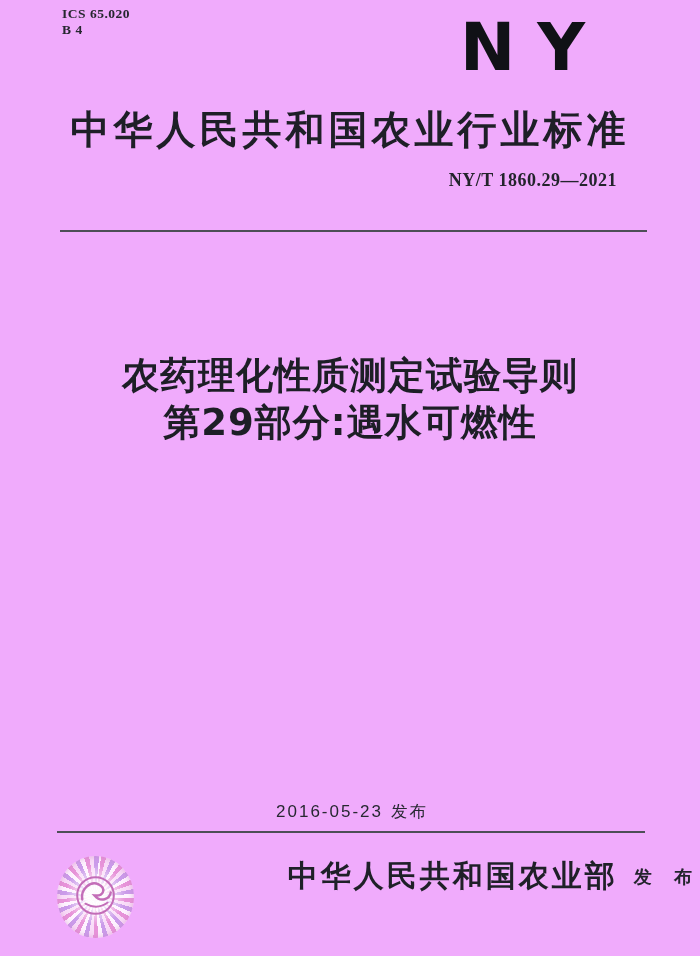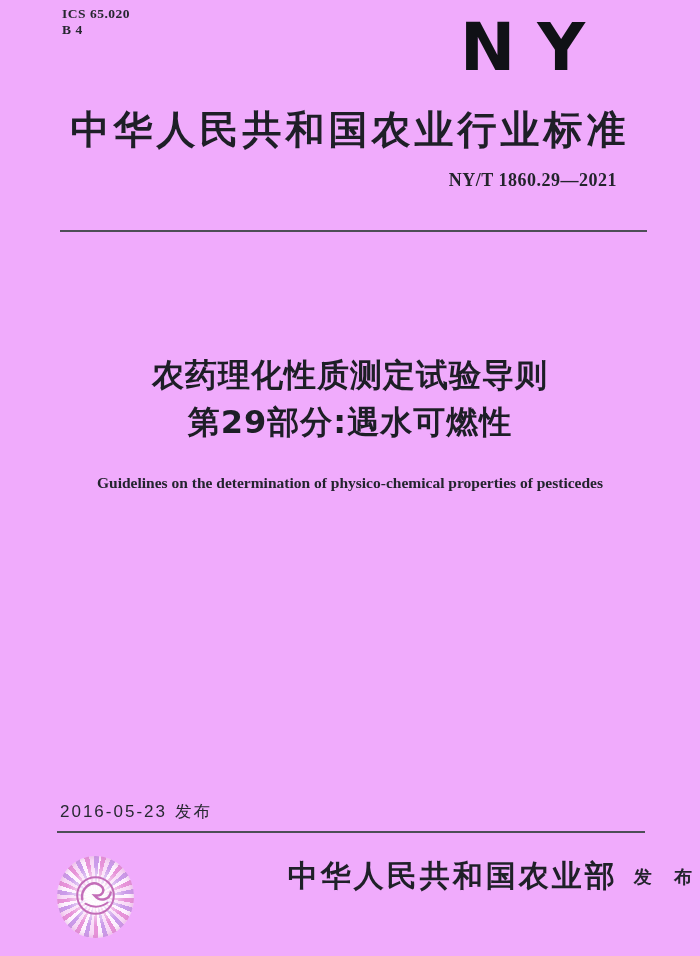--- a/index.html
+++ b/index.html
@@ -71,21 +71,21 @@
   .rule-bottom { left: 57px; width: 588px; top: 831px; }
 
   
   .title-cn {
     position: absolute;
     left: 0; right: 0;
     top: 352px;
     text-align: center;
     font-family: "DejaVu Sans", sans-serif;
     font-weight: bold;
-    font-size: 32px;
+    font-size: 37px;
     line-height: 47px;
     letter-spacing: 1px;
     color: #1d1e26;
     white-space: nowrap;
   }
 
   
   .title-en {
     position: absolute;
     left: 0; right: 0;
@@ -98,21 +98,21 @@
     color: #23242e;
     white-space: nowrap;
   }
 
   
   .date-row {
     position: absolute;
     left: 60px; right: 56px;
     top: 801px;
     display: flex;
-    justify-content: space-between;
+    justify-content: center;
     align-items: baseline;
     font-size: 17px;
     color: #272831;
   }
   .date-value { letter-spacing: 2px; font-family: "Liberation Sans", sans-serif; }
   .date-label {
     margin-left: 8px;
     font-family: "DejaVu Sans", sans-serif;
     font-size: 16.5px;
     letter-spacing: 2px;
@@ -180,21 +180,20 @@
   <div class="std-number">NY/T 1860.29—2021</div>
 
   <div class="rule rule-top"></div>
 
   <div class="title-cn">
     <div>农药理化性质测定试验导则</div>
     <div>第29部分:遇水可燃性</div>
   </div>
 
   <div class="title-en">
-    <div>Guidelines on the determination of physico-chemical properties of pesticedes</div>
   </div>
 
   <div class="date-row">
     <div>
       <span class="date-value">2016-05-23</span><span class="date-label">发布</span>
     </div>
   </div>
 
   <div class="rule rule-bottom"></div>
 

